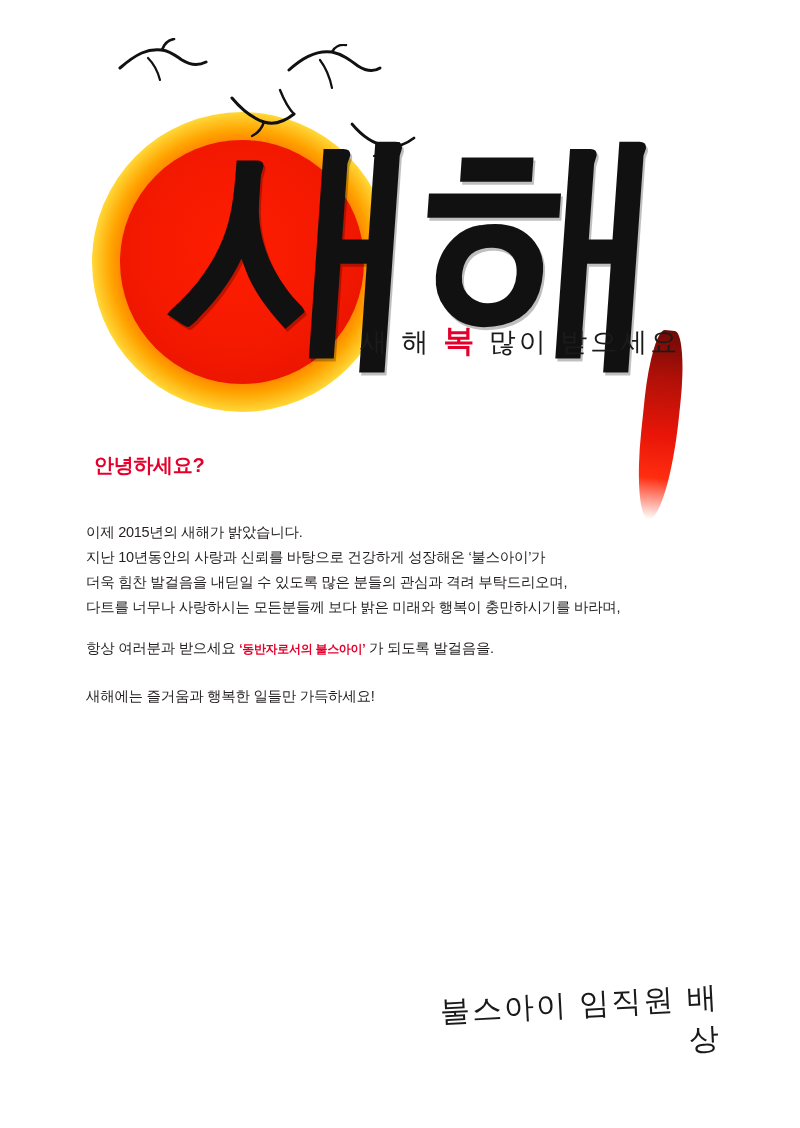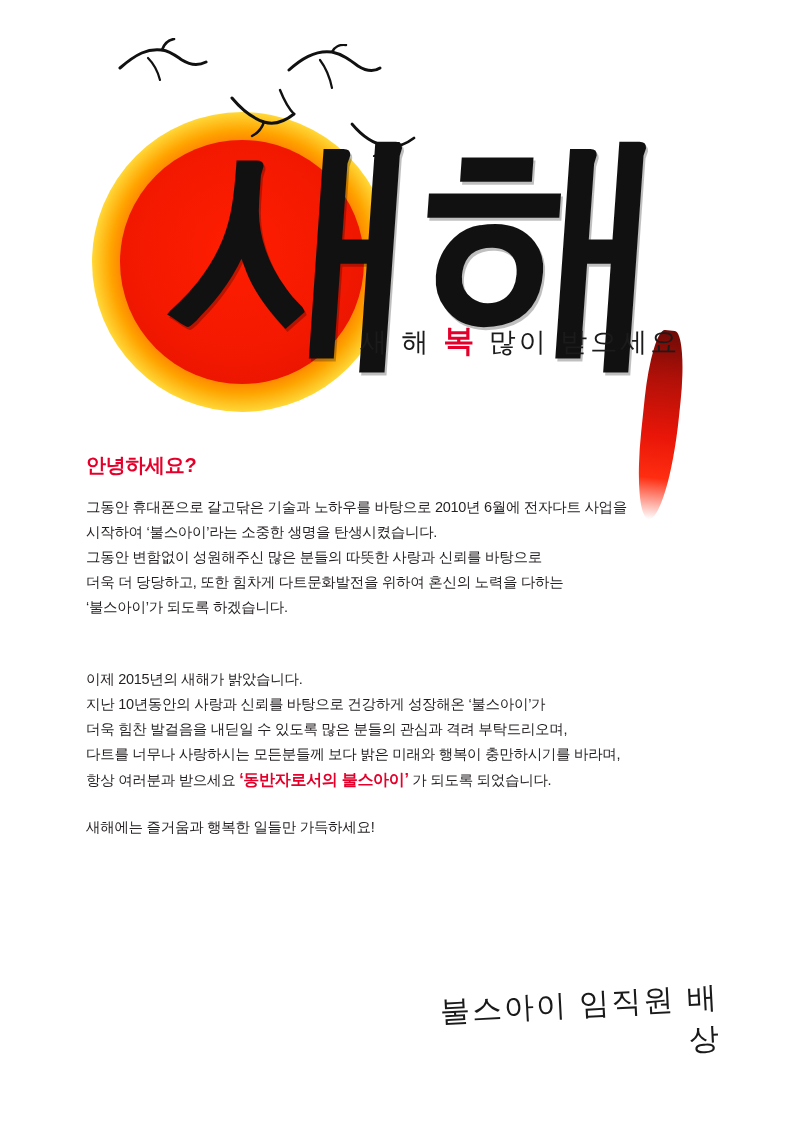--- a/index.html
+++ b/index.html
@@ -102,38 +102,38 @@
   }
 
   
   .letter {
     position: absolute;
     left: 86px;
     top: 452px;
     width: 640px;
   }
   .letter h1 {
-    margin: 0 0 16px 0;
+    margin: 0 0 16px 8px;
     font-size: 20px;
     font-weight: 700;
     color: #e4002b;
     letter-spacing: -0.3px;
   }
   .para {
     margin: 0 0 22px 0;
     font-size: 14.5px;
     line-height: 25px;
     color: #231f20;
     letter-spacing: -0.3px;
   }
   .para:last-child { margin-bottom: 14px; }
   .para .hl {
     color: #e4002b;
     font-weight: 700;
-    font-size: 16px;
+    font-size: 12px;
   }
 
   
   .signature {
     position: absolute;
     left: 420px;
     top: 985px;
     width: 300px;
     text-align: right;
     font-family: "DejaVu Serif", serif;
@@ -179,32 +179,27 @@
 
   <div class="greeting-line">
     <span>새 해 </span><span class="bok">복</span><span> 많이 받으세요</span>
   </div>
 </div>
 
 <div class="letter">
   <h1>안녕하세요?</h1>
 
 
-  <p class="para" style="white-space:pre-line;">그동안 휴대폰으로 갈고닦은 기술과 노하우를 바탕으로 2010년 6월에 전자다트 사업을
-시작하여 ‘불스아이’라는 소중한 생명을 탄생시켰습니다.
-그동안 변함없이 성원해주신 많은 분들의 따뜻한 사랑과 신뢰를 바탕으로
-더욱 더 당당하고, 또한 힘차게 다트문화발전을 위하여 혼신의 노력을 다하는
-‘불스아이’가 되도록 하겠습니다.</p>
-
-  <p class="para" style="white-space:pre-line; margin-bottom:0;">
+
+  <p class="para" style="white-space:pre-line; margin-bottom:16px;">
     <span>이제 2015년의 새해가 밝았습니다.
 지난 10년동안의 사랑과 신뢰를 바탕으로 건강하게 성장해온 ‘불스아이’가
 더욱 힘찬 발걸음을 내딛일 수 있도록 많은 분들의 관심과 격려 부탁드리오며,
 다트를 너무나 사랑하시는 모든분들께 보다 밝은 미래와 행복이 충만하시기를 바라며,</span>
   </p>
   <p class="para">
-    <span>항상 여러분과 받으세요 </span><span class="hl">‘동반자로서의 불스아이’</span><span> 가 되도록 되었습니다.</span>
+    <span>항상 여러분과 받으세요 </span><span class="hl">‘동반자로서의 불스아이’</span><span> 가 되도록 발걸음을.</span>
   </p>
 
   <p class="para">새해에는 즐거움과 행복한 일들만 가득하세요!</p>
 </div>
 
 <div class="signature">불스아이 임직원 배상</div>
 
 </body></html>

